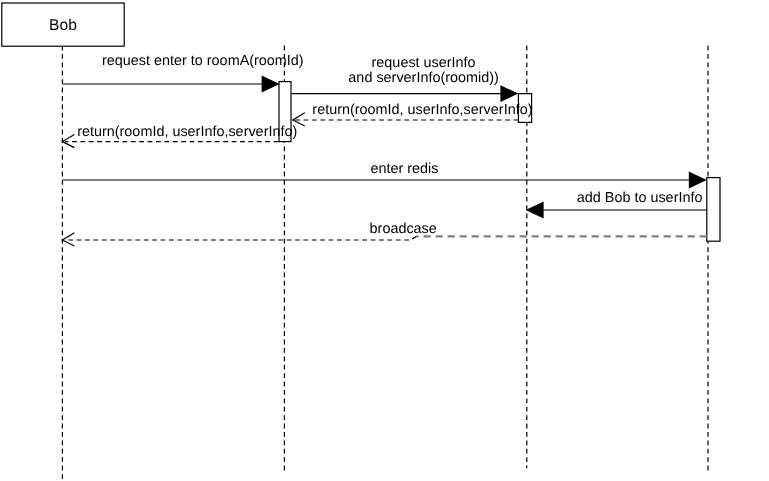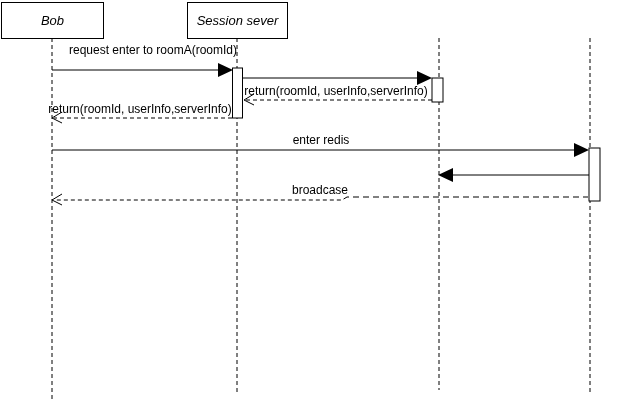--- a/index.html
+++ b/index.html
@@ -13,33 +13,33 @@
   }
   svg.wires{position:absolute;left:0;top:0;}
   .participant{
     position:absolute;
     top:2px;height:35px;
     background:#ffffff;
     border:1px solid #000;
     display:flex;align-items:center;justify-content:center;
     font-size:13px;
     box-sizing:content-box;
-    font-style:italic;
   }
   .p-bob{left:1px;width:101px;}
   .p-session{left:187px;width:99px;}
   .p-redis{left:389px;width:100px;}
   .p-channel{left:540px;width:99px;}
   .msg-label{
     position:absolute;
     transform:translateX(-50%);
     font-size:12px;
     line-height:12px;
     white-space:nowrap;
     text-align:center;
+    margin-left:16px;
   }
 </style>
 </head>
 <body>
 
 <div class="stage">
 
   <svg class="wires" width="641" height="401" viewBox="0 0 641 401">
 
     <line x1="52" y1="38" x2="52" y2="399" stroke="#000" stroke-width="1" stroke-dasharray="4 3"></line>
@@ -70,29 +70,31 @@
     <polygon points="438,175 453,168 453,182" fill="#000"></polygon>
 
     <line x1="589" y1="197" x2="347" y2="197" stroke="#808080" stroke-width="2" stroke-dasharray="6 4"></line>
     <path d="M347,197 L342,200 L54,200" fill="none" stroke="#000" stroke-width="1" stroke-dasharray="4 3"></path>
     <polyline points="62,194 52,200 62,205" fill="none" stroke="#000" stroke-width="1"></polyline>
   </svg>
 
   <div class="participant p-bob">
     <span>Bob</span>
   </div>
-  <div class="participant p-session">
-    <span>Session sever</span>
-  </div>
 
   <div class="msg-label" style="left:153px;top:44px;">request enter to roomA(roomId)</div>
 
+  <div class="msg-label" style="left:337px;top:46px;">
+    <div>request userInfo</div>
+    <div>and serverInfo(roomid))</div>
+  </div>
 
   <div class="msg-label" style="left:336px;top:85px;">return(roomId, userInfo,serverInfo)</div>
 
   <div class="msg-label" style="left:140px;top:103px;">return(roomId, userInfo,serverInfo)</div>
 
   <div class="msg-label" style="left:321px;top:134px;">enter redis</div>
 
+  <div class="msg-label" style="left:517px;top:158px;">add Bob to userInfo</div>
 
   <div class="msg-label" style="left:320px;top:184px;">broadcase</div>
 
 </div>
 
 </body></html>

